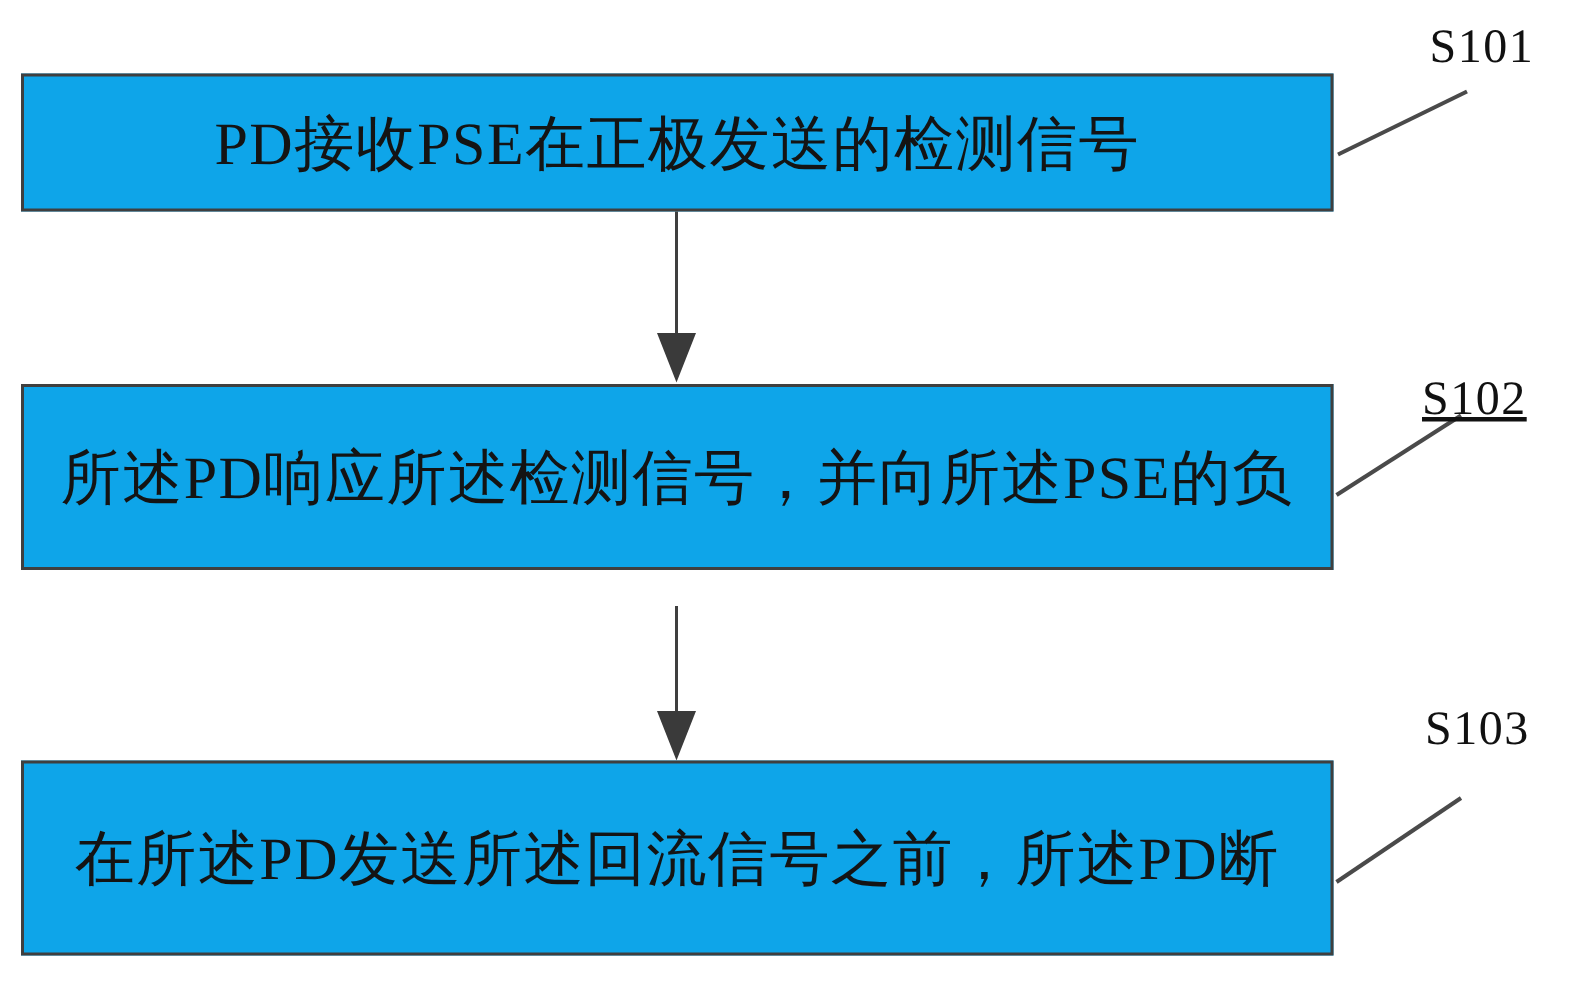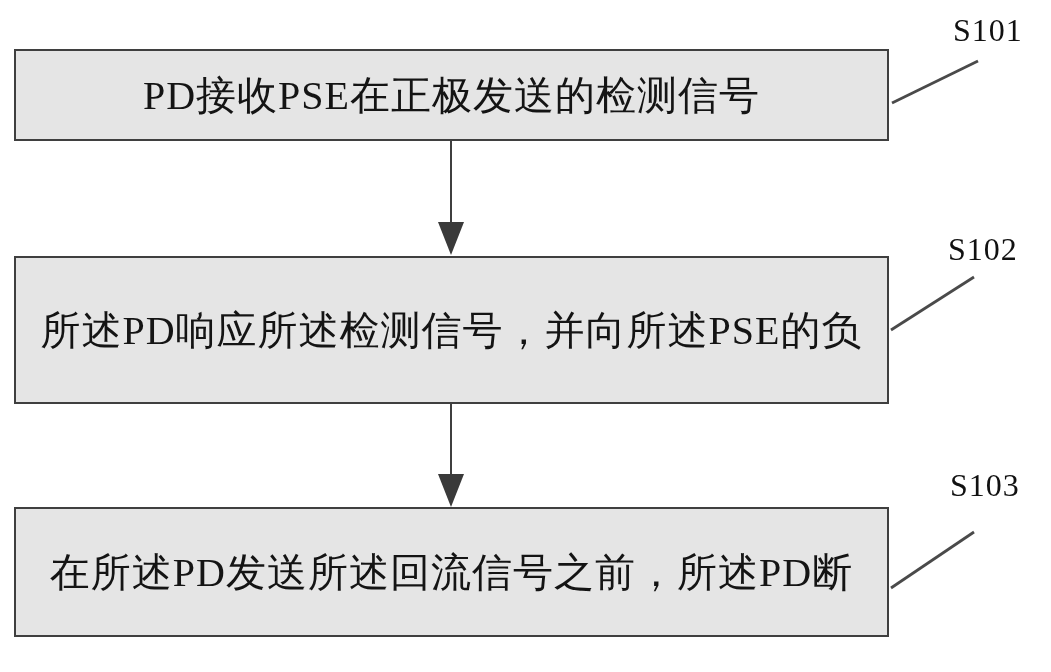--- a/index.html
+++ b/index.html
@@ -14,34 +14,34 @@
     background: #ffffff;
     overflow: hidden;
     font-family: "Liberation Serif", "DejaVu Serif", serif;
     color: #141414;
   }
   .step-box {
     position: absolute;
     left: 14px;
     width: 875px;
     border: 2px solid #3f3f3f;
-    background: #e5e5e5;
+    background: #0ea5e9;
     box-sizing: border-box;
     display: flex;
     flex-direction: column;
     justify-content: center;
     align-items: center;
     text-align: center;
     font-size: 40px;
     line-height: 57px;
     letter-spacing: 1px;
   }
   .step-box .line { display: block; white-space: nowrap; }
   #box-s101 { top: 49px;  height: 92px; }
-  #box-s102 { top: 256px; height: 148px; }
+  #box-s102 { top: 256px; height: 124px; }
   #box-s103 { top: 507px; height: 130px; }
 
   .arrow-shaft {
     position: absolute;
     left: 450px;
     width: 2px;
     background: #3f3f3f;
   }
   #arrow1-shaft { top: 141px; height: 84px; }
   #arrow2-shaft { top: 404px; height: 73px; }
@@ -67,21 +67,21 @@
 
   .step-label {
     position: absolute;
     font-size: 32px;
     line-height: 42px;
     color: #111111;
     letter-spacing: 1px;
     white-space: nowrap;
   }
   #label-s101 { left: 953px; top: 9px; }
-  #label-s102 { left: 948px; top: 228px; }
+  #label-s102 { left: 948px; top: 244px; text-decoration: underline; }
   #label-s103 { left: 950px; top: 464px; }
 </style>
 </head>
 <body>
 
 <div class="canvas">
 
   <div class="step-box" id="box-s101">
     <span class="line">PD接收PSE在正极发送的检测信号</span>
   </div>

